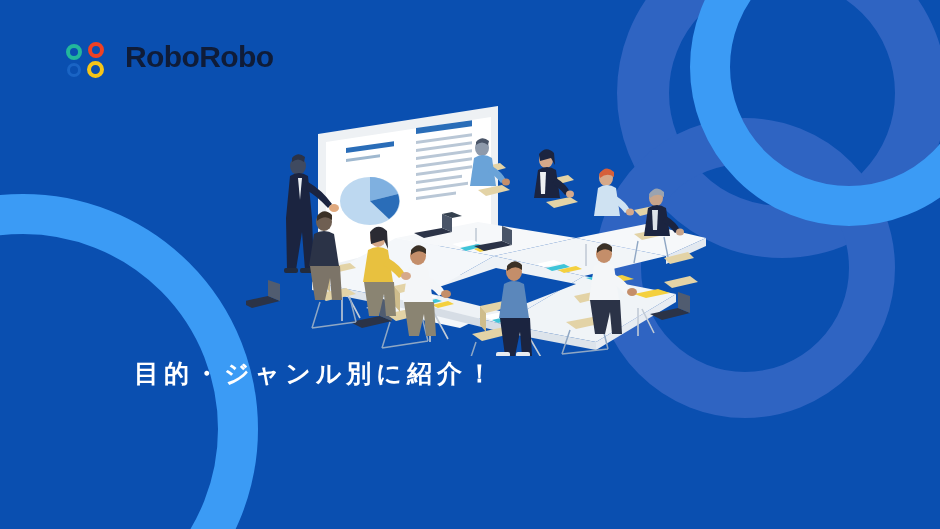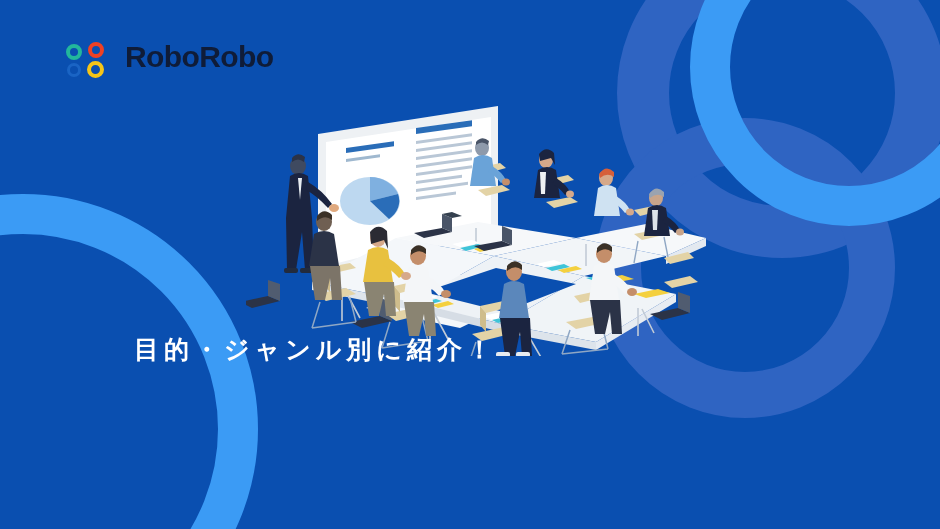--- a/index.html
+++ b/index.html
@@ -51,21 +51,21 @@
     font-size:30px; font-weight:700; color:#0f1c38;
     letter-spacing:-0.6px; line-height:1;
   }
 
   
   .illo { position:absolute; left:246px; top:86px; width:460px; height:270px; }
   .illo svg { display:block; width:100%; height:100%; }
 
   
   .subtitle {
-    position:absolute; left:134px; top:336px;
+    position:absolute; left:134px; top:360px;
     font-size:25px; font-weight:700; color:#ffffff;
     letter-spacing:5px; line-height:1.1;
     white-space:nowrap;
   }
   .title-banner {
     position:absolute; left:135px; top:404px;
     width:655px; height:67px;
     background:#f7f8f9;
     display:flex; align-items:center; justify-content:center;
   }

